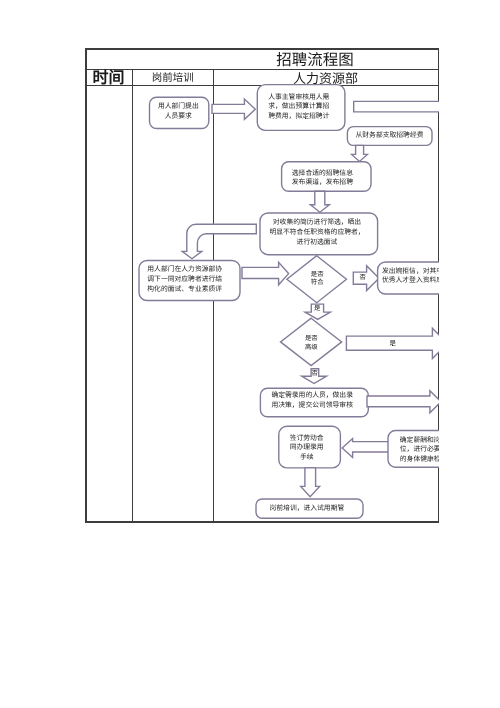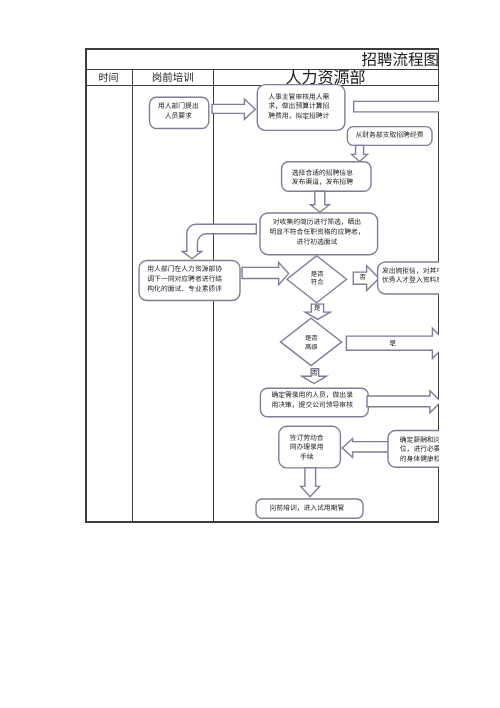--- a/index.html
+++ b/index.html
@@ -16,24 +16,24 @@
   #tbl-top    {left:0;  top:0;   width:354px;height:1.6px;}
   #tbl-mid1   {left:0;  top:21px;width:354px;height:1.4px;}
   #tbl-mid2   {left:0;  top:37px;width:354px;height:1.1px;}
   #tbl-bottom {left:0;  top:473px;width:354px;height:1.6px;}
   #tbl-left   {left:0;  top:0;   width:1.5px;height:475px;}
   #tbl-right  {left:352.5px;top:0;width:1.5px;height:475px;}
   #tbl-col1   {left:47px; top:21px;width:1.2px;height:454px;}
   #tbl-col2   {left:127.5px;top:21px;width:1.2px;height:454px;}
 
   .cellhdr{position:absolute;text-align:center;color:#1a1a1a;}
-  #title-cell{left:0;top:1.6px;width:354px;height:19.4px;line-height:21.5px;font-size:15.5px;padding-left:106px;box-sizing:border-box;text-align:right;}
-  #hdr-time {left:0;top:21.4px;width:47px;height:15.6px;line-height:19.5px;font-size:10px;}
+  #title-cell{left:0;top:1.6px;width:354px;height:19.4px;line-height:21.5px;font-size:15.5px;padding-left:106px;box-sizing:border-box;}
+  #hdr-time {left:0;top:21.4px;width:47px;height:15.6px;line-height:19.5px;font-size:16px;font-weight:bold;}
   #hdr-dept {left:48.2px;top:21.4px;width:79.3px;height:15.6px;line-height:19.5px;font-size:10.5px;}
-  #hdr-hr   {left:128.7px;top:21.4px;width:223.8px;height:15.6px;line-height:19.5px;font-size:16px;}
+  #hdr-hr   {left:128.7px;top:21.4px;width:223.8px;height:15.6px;line-height:19.5px;font-size:13px;}
 
   
   #flow{position:absolute;left:85px;top:48px;width:354px;height:475px;overflow:hidden;}
   #flow svg{position:absolute;left:0;top:0;}
 
   
   #flowtext{position:absolute;left:85px;top:48px;width:354px;height:475px;overflow:hidden;
             font-family:"Liberation Serif",serif;color:#1d1d1d;}
   .ftx{position:absolute;text-align:center;white-space:nowrap;}
   .fwrap{position:absolute;text-align:center;}

